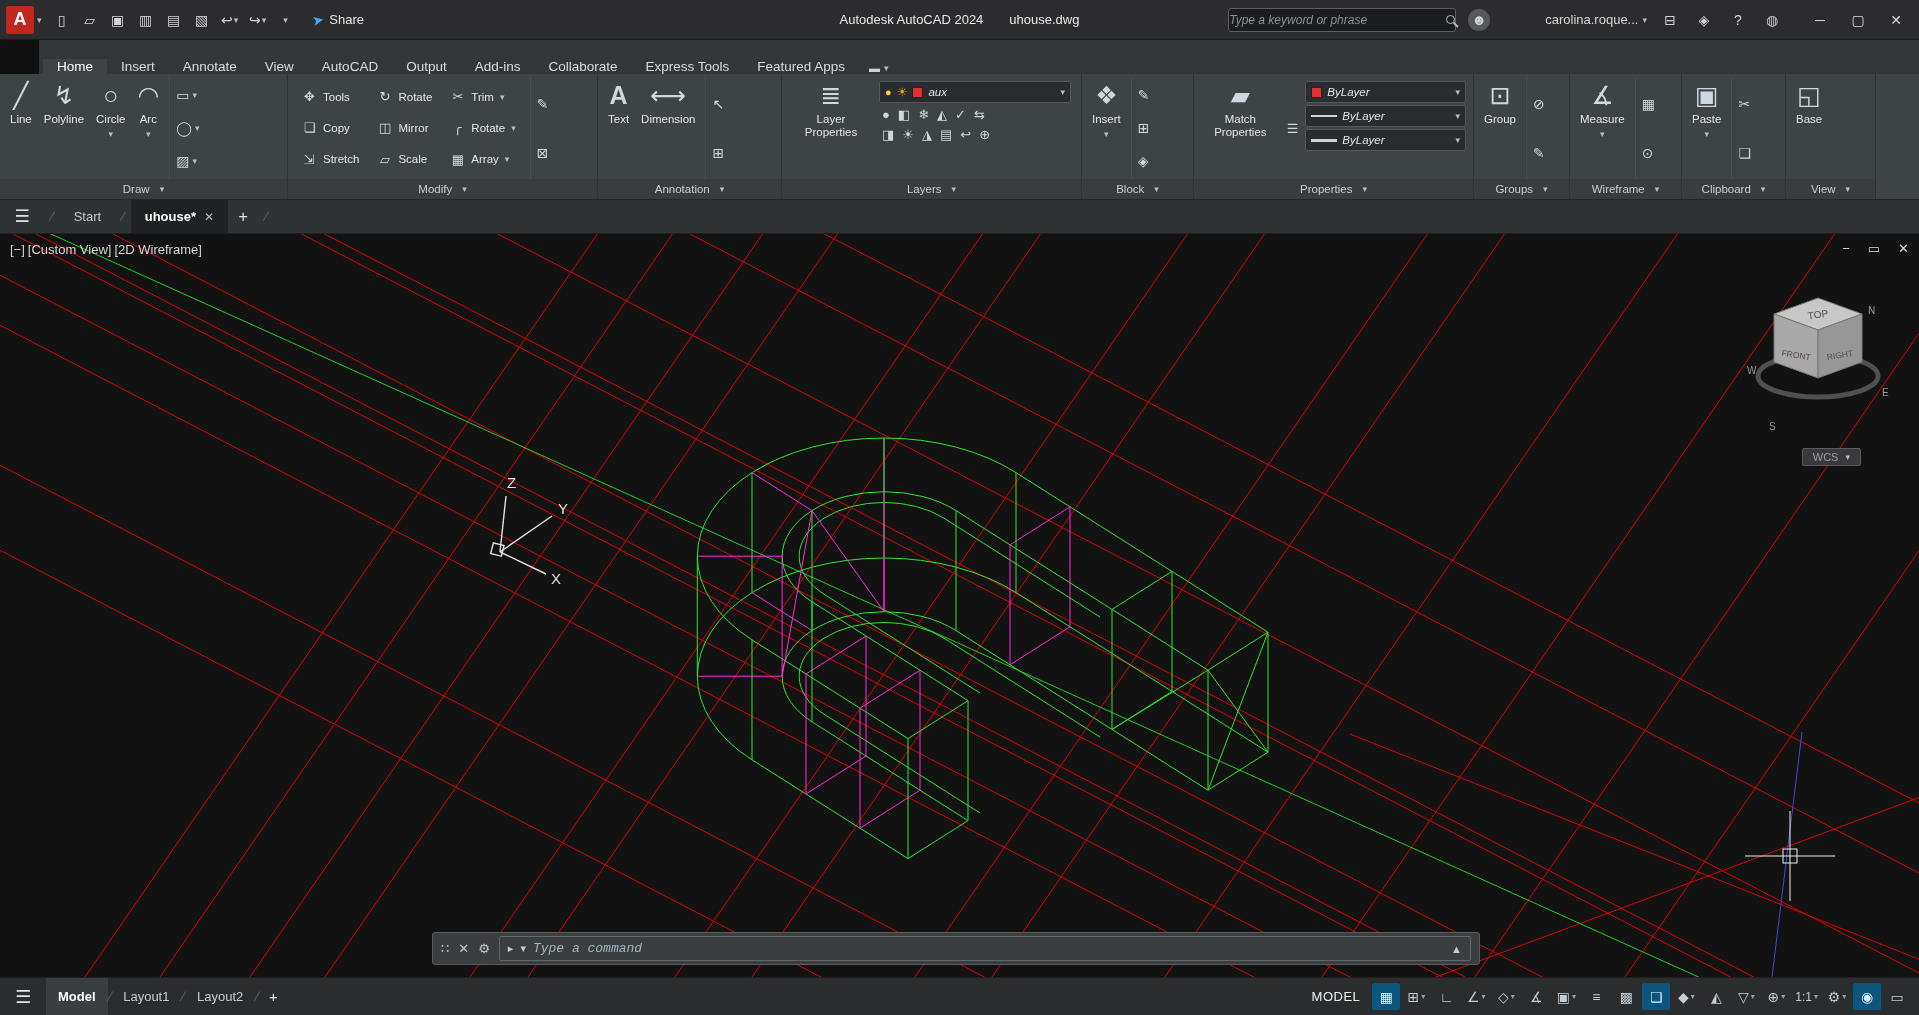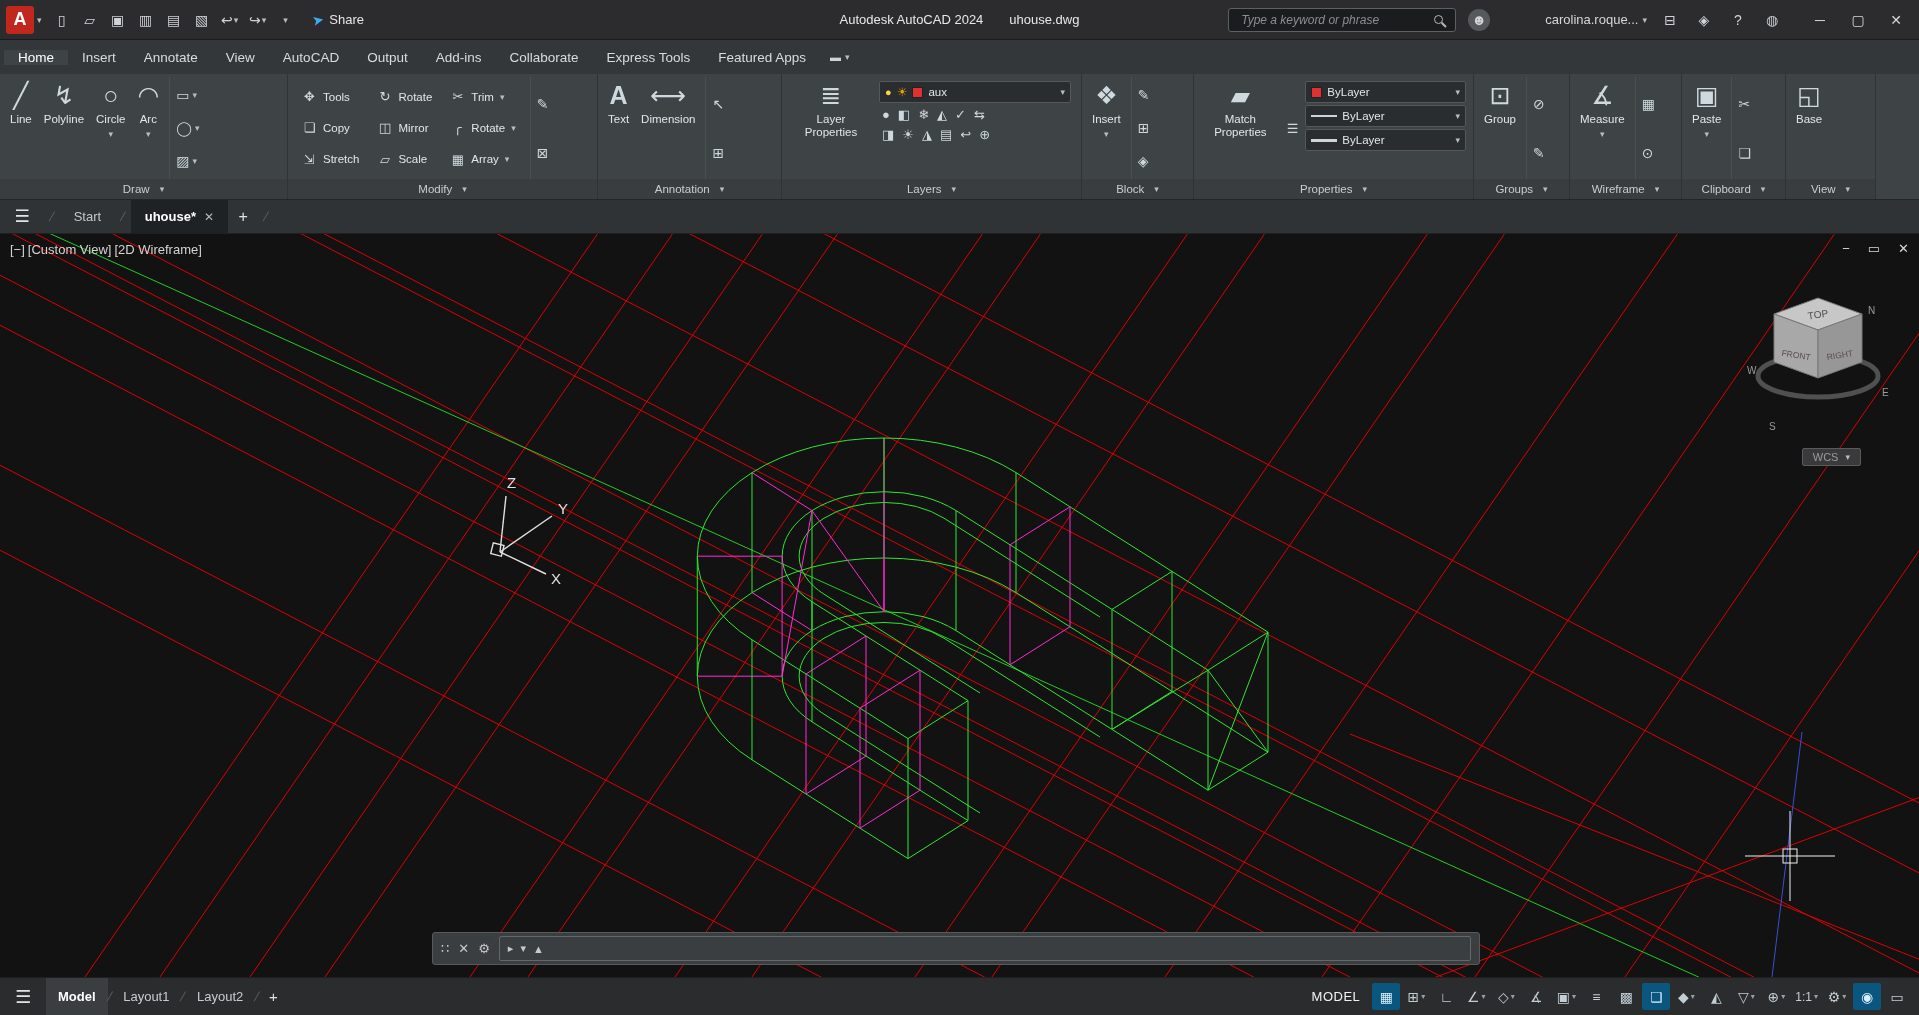--- a/index.html
+++ b/index.html
@@ -16,39 +16,39 @@
   .caret{font-size:9px;color:#b9bdc0;}
   .qat{display:flex;align-items:center;gap:4px;}
   .qat-btn{min-width:24px;height:26px;display:flex;align-items:center;justify-content:center;
     font-size:14px;color:#cfd3d6;gap:1px;border-radius:2px;}
   .share{display:flex;align-items:center;gap:6px;margin-left:14px;color:#e4e6e8;}
   .share .plane{color:#3fa9f5;transform:rotate(-12deg);display:inline-block;font-size:14px;}
   .title-center{position:absolute;left:50%;transform:translateX(-50%);display:flex;gap:26px;
     color:#e8e8e8;white-space:nowrap;}
   .tb-right{margin-left:auto;display:flex;align-items:center;gap:12px;padding-right:4px;}
   .searchbox{width:228px;height:24px;background:#1a1c1e;border:1px solid #5c6063;border-radius:3px;
-    display:flex;align-items:center;padding:0 12px;gap:6px;}
+    display:flex;align-items:center;padding:0 0;gap:6px;}
   .searchbox input{flex:1;background:transparent;border:none;outline:none;color:#bcbfc2;
     font-size:12px;font-style:italic;font-family:inherit;}
   .searchbox input::placeholder{color:#8a8f94;font-style:italic;}
   .lens{width:9px;height:9px;border:1.5px solid #b8b8b8;border-radius:50%;position:relative;flex:0 0 auto;}
   .lens::after{content:"";position:absolute;width:6px;height:1.5px;background:#b8b8b8;
     transform:rotate(45deg);right:-5px;bottom:-2px;}
   .avatar{width:22px;height:22px;border-radius:50%;background:#56595c;color:#cfd3d6;
     display:flex;align-items:center;justify-content:center;font-size:15px;}
   .user{display:flex;align-items:center;gap:4px;color:#d6d6d6;margin-left:43px;}
   .tb-icon{min-width:22px;height:24px;display:flex;align-items:center;justify-content:center;
     font-size:14px;color:#cfd3d6;}
   .winctl{display:flex;align-items:center;margin-left:6px;}
   .winctl span{width:38px;height:40px;display:flex;align-items:center;justify-content:center;
     font-size:14px;color:#d6d6d6;}
 
   
-  .ribbontabs{height:34px;flex:0 0 auto;background:#33373a;display:flex;align-items:center;
-    padding-left:4px;color:#d9dcde;font-size:13.5px;}
+  .ribbontabs{height:34px;flex:0 0 auto;background:#33373a;display:flex;align-items:flex-end;
+    padding-left:4px;color:#d9dcde;font-size:13.5px;margin-left:39px;}
   .rtab{padding:0 14px;display:flex;align-items:center;}
   .rtab.active{background:#3e4346;color:#ffffff;}
   .rtab-opt{display:flex;align-items:center;gap:4px;padding:0 10px;color:#cfd3d6;font-size:11px;}
 
   
   .ribbon{height:126px;flex:0 0 auto;background:#3e4346;display:flex;border-bottom:1px solid #232629;}
   .panel{display:flex;flex-direction:column;border-right:1px solid #2f3336;flex:0 0 auto;}
   .panel-body{flex:1;display:flex;align-items:stretch;padding:3px 5px 0 5px;gap:2px;}
   .panel-label{height:20px;display:flex;align-items:center;justify-content:center;gap:10px;
     font-size:11.5px;color:#c9ced2;background:#393d40;}
@@ -57,21 +57,21 @@
   .bigicon{font-size:25px;line-height:1.1;color:#cdd9de;}
   .side-col{display:flex;flex-direction:column;justify-content:space-around;padding:2px 4px;
     border-left:1px solid #4a4f52;margin-left:3px;}
   .side-btn{display:flex;align-items:center;gap:3px;font-size:14px;color:#cdd9de;padding:1px 2px;}
   .mgrid{display:grid;grid-template-columns:repeat(3,auto);column-gap:4px;padding:4px 2px;}
   .mitem{display:flex;align-items:center;gap:6px;font-size:11.5px;color:#e3e6e8;padding:2px 7px;}
   .micon{font-size:13px;color:#cdd9de;width:15px;text-align:center;}
   .lay-col{display:flex;flex-direction:column;gap:3px;padding:4px 2px;width:196px;}
   .combo{height:22px;background:#2a2d2f;border:1px solid #54585b;border-radius:2px;
     display:flex;align-items:center;gap:5px;padding:0 5px;font-size:11.5px;color:#e3e6e8;}
-  .combo .grow{flex:1;}
+  .combo .grow{flex:1;font-style:italic;}
   .dot-bulb{color:#ffd43b;font-size:11px;}
   .sun{color:#f59f00;font-size:12px;}
   .swatch{width:11px;height:11px;background:#e03131;border:1px solid #222;flex:0 0 auto;}
   .ln-sample{width:26px;border-top:2px solid #cfd3d6;}
   .lw-sample{width:26px;border-top:3px solid #cfd3d6;}
   .toolrow{display:flex;gap:8px;padding:1px 3px;font-size:13px;color:#cdd9de;}
   .prop-col{display:flex;flex-direction:column;gap:2px;padding:4px 2px;width:172px;}
   .mini-col{display:flex;flex-direction:column;justify-content:center;padding:0 3px;color:#cdd9de;font-size:13px;}
   .rib-fill{flex:1;background:#3e4346;}
 
@@ -651,20 +651,21 @@
       <span class="caret">▾</span>
     </div>
 
     <div class="cmdline">
       <span>∷</span>
       <span>✕</span>
       <span>⚙</span>
       <div class="cmd-input">
         <span class="cmd-mini">▸</span>
         <span class="cmd-mini caret">▾</span>
+        <input type="text" placeholder="Type a command" style="">
         <span class="cmd-mini">▲</span>
       </div>
     </div>
   </div>
 
   <footer class="statusbar">
     <span class="sb-menu">☰</span>
     <div class="ltab active">Model</div>
     <span class="sb-sep">/</span>
     <div class="ltab">Layout1</div>

